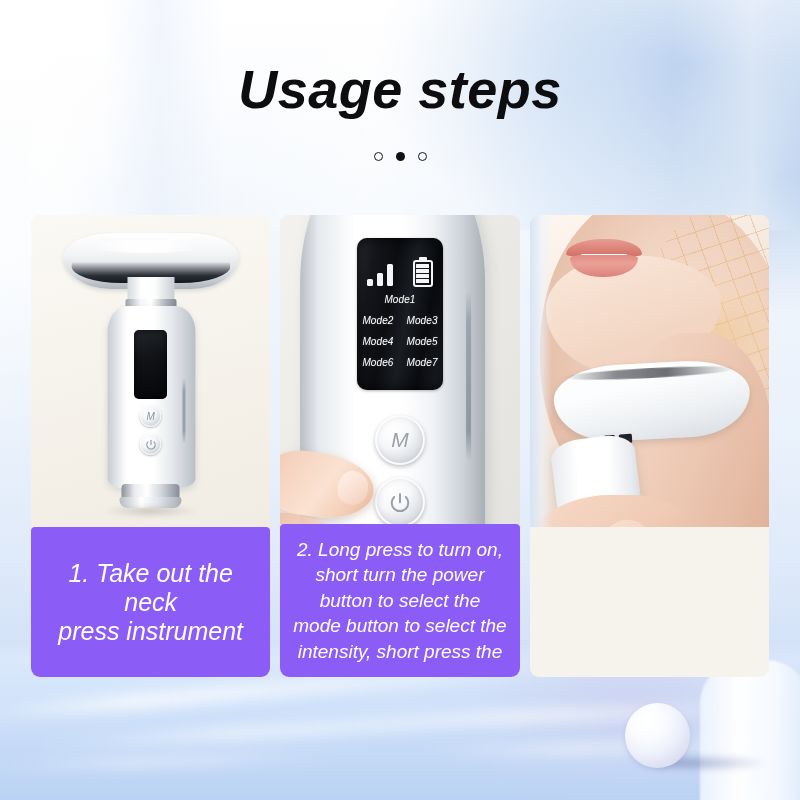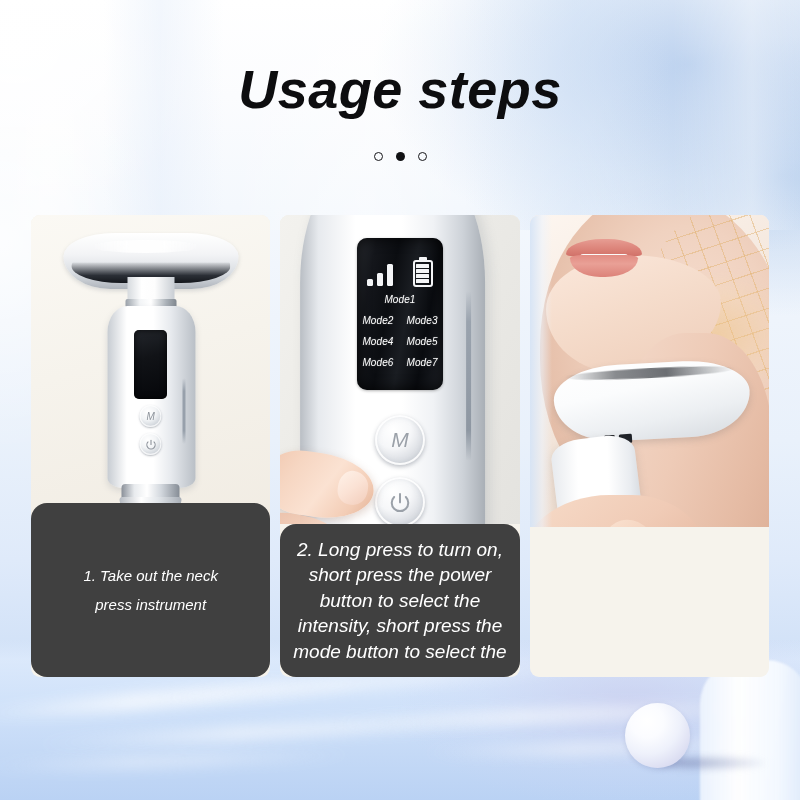--- a/index.html
+++ b/index.html
@@ -165,31 +165,31 @@
     background:#f6f3ec;
   }
   .card-photo {
     position:absolute;
     left:0; right:0; top:0;
     overflow:hidden;
   }
   .card .caption {
     position:absolute;
     left:0; right:0; bottom:0;
-    background:#404040;
+    background:#8b5cf6;
     color:#ffffff;
     display:flex;
     align-items:center;
     justify-content:center;
     text-align:center;
-    border-radius:16px;
+    border-radius:4px;
     padding:6px 8px;
   }
   #card1 .card-photo { bottom:150px; background:#f7f4ee; }
-  #card1 .caption { height:174px; font-size:15px; line-height:29px; }
+  #card1 .caption { height:150px; font-size:25px; line-height:29px; }
 
   #card2 .card-photo { bottom:153px; background:#efeeea; }
   #card2 .caption { height:153px; font-size:19px; line-height:25.5px; }
 
   #card3 .card-photo { bottom:150px; background:#f3ece6; }
   #card3 .caption { height:150px; font-size:20.5px; line-height:29px; }
 
   .caption span { display:block; }
 
   
@@ -554,24 +554,24 @@
           </div>
           <div class="c2-finger">
             <div class="c2-nail"></div>
           </div>
           <div class="c2-finger2"></div>
         </div>
       </div>
       <div class="caption">
         <div>
           <span>2. Long press to turn on,</span>
-          <span>short press the power</span>
+          <span>short turn the power</span>
           <span>button to select the</span>
+          <span>mode button to select the</span>
           <span>intensity, short press the</span>
-          <span>mode button to select the</span>
         </div>
       </div>
     </div>
 
     <div class="card" id="card3">
       <div class="card-photo">
         <div class="c3-scene">
           <div class="c3-skin"></div>
           <div class="c3-grid"></div>
           <div class="c3-glow"></div>

